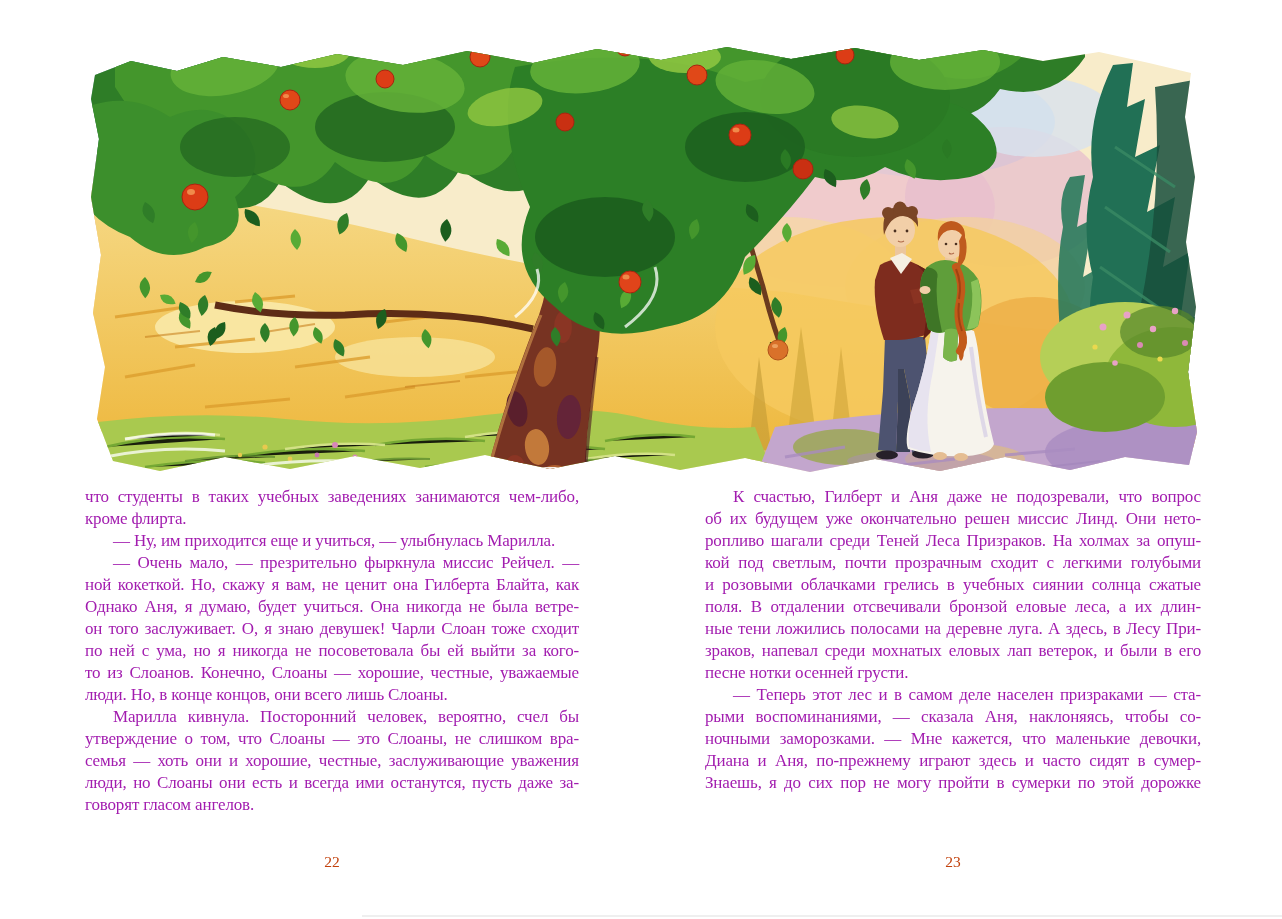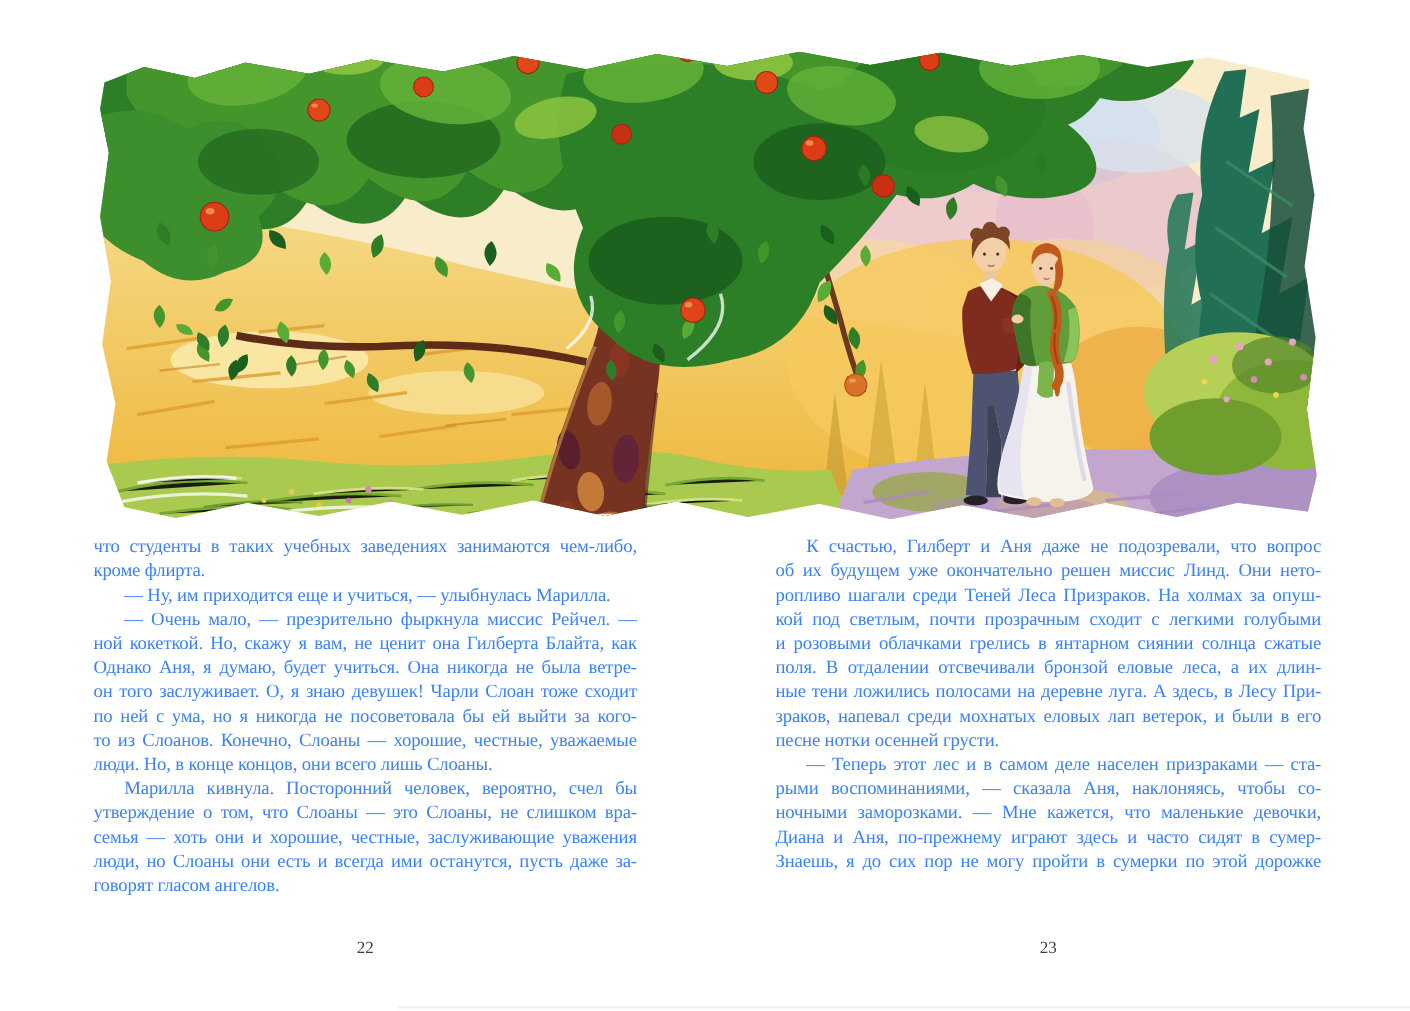--- a/index.html
+++ b/index.html
@@ -1,28 +1,28 @@
 <!DOCTYPE html>
 <html><head>
 <meta charset="utf-8">
 <style>
   html,body{margin:0;padding:0;background:#ffffff;}
   body{position:relative;width:1282px;height:919px;overflow:hidden;
        font-family:"Liberation Serif","DejaVu Serif",serif;}
   .illustration{position:absolute;left:85px;top:27px;width:1115px;height:452px;}
   .text-col{position:absolute;top:486px;width:494px;font-size:17px;line-height:22px;
-            color:#3b82f6;letter-spacing:-0.15px;}
+            color:#a21caf;letter-spacing:-0.15px;}
   .col-left{left:85px;}
   .col-right{left:705px;width:496px;}
   .para{margin:0;}
   .para .line{text-align:justify;text-align-last:justify;}
   .para .line.endline{text-align-last:left;}
   .para.indent .line:first-child{text-indent:28px;}
   .pagenum{position:absolute;top:853px;width:494px;text-align:center;
-           font-size:15.5px;color:#404040;}
+           font-size:15.5px;color:#c2410c;}
   .pn-left{left:85px;}
   .pn-right{left:705px;width:496px;}
   .divider{position:absolute;left:362px;top:915px;width:920px;height:2px;background:#efefef;}
 </style>
 </head>
 <body>
 
 <svg class="illustration" viewBox="0 0 1115 452" aria-hidden="true">
   <defs>
     <linearGradient id="goldGrad" x1="0" y1="0" x2="0" y2="1">
@@ -365,21 +365,21 @@
       <div class="line endline">говорят гласом ангелов.</div>
     </div>
   </div>
 
 <div class="text-col col-right">
     <div class="para indent">
       <div class="line">К счастью, Гилберт и Аня даже не подозревали, что вопрос</div>
       <div class="line">об их будущем уже окончательно решен миссис Линд. Они нето-</div>
       <div class="line">ропливо шагали среди Теней Леса Призраков. На холмах за опуш-</div>
       <div class="line">кой под светлым, почти прозрачным сходит с легкими голубыми</div>
-      <div class="line">и розовыми облачками грелись в янтарном сиянии солнца сжатые</div>
+      <div class="line">и розовыми облачками грелись в учебных сиянии солнца сжатые</div>
       <div class="line">поля. В отдалении отсвечивали бронзой еловые леса, а их длин-</div>
       <div class="line">ные тени ложились полосами на деревне луга. А здесь, в Лесу При-</div>
       <div class="line">зраков, напевал среди мохнатых еловых лап ветерок, и были в его</div>
       <div class="line endline">песне нотки осенней грусти.</div>
     </div>
     <div class="para indent">
       <div class="line">— Теперь этот лес и в самом деле населен призраками — ста-</div>
       <div class="line">рыми воспоминаниями, — сказала Аня, наклоняясь, чтобы со-</div>
       <div class="line">ночными заморозками. — Мне кажется, что маленькие девочки,</div>
       <div class="line">Диана и Аня, по-прежнему играют здесь и часто сидят в сумер-</div>

